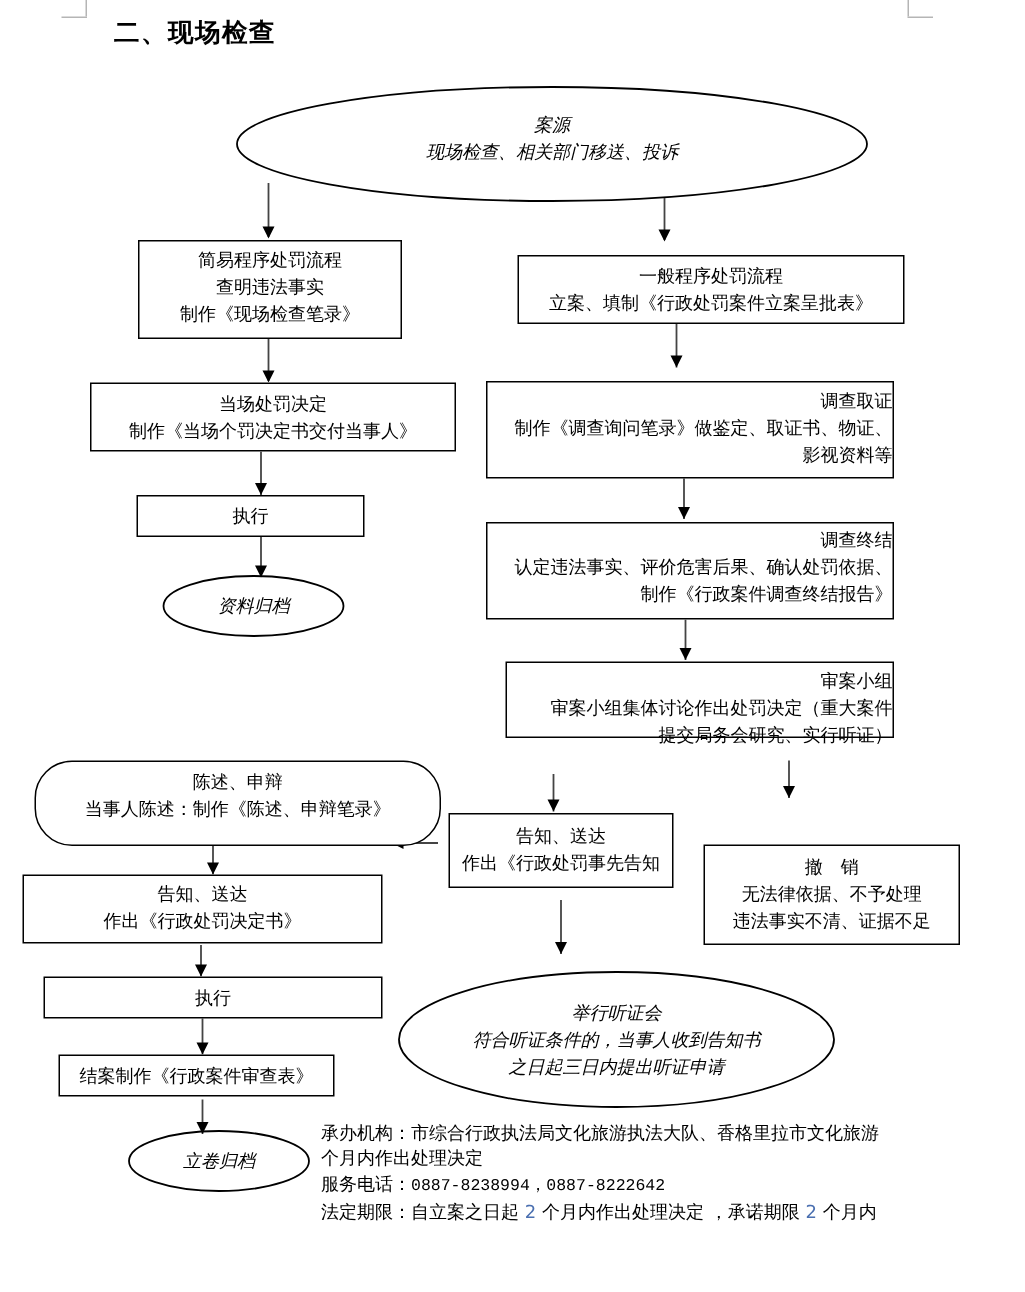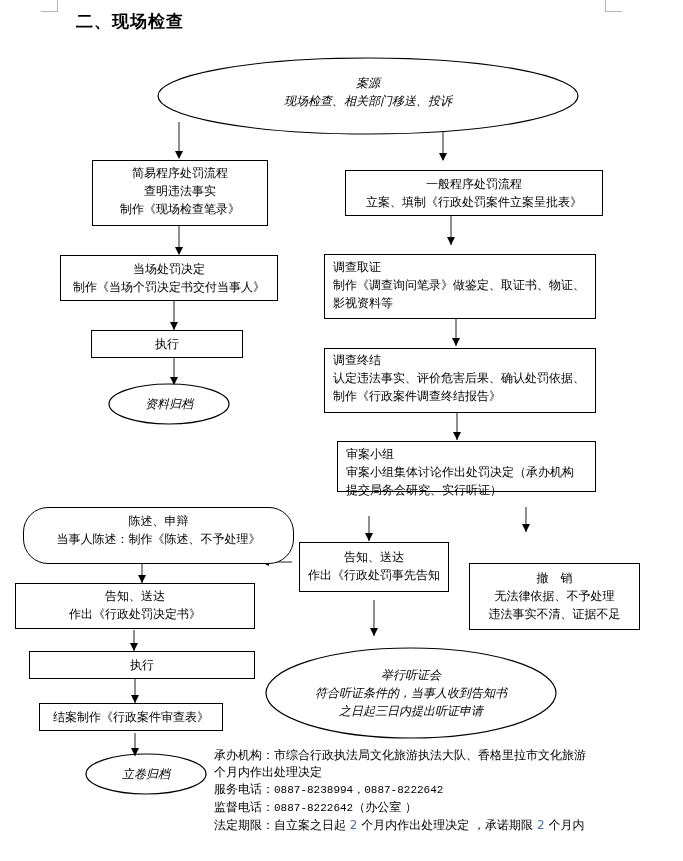--- a/index.html
+++ b/index.html
@@ -2,21 +2,21 @@
 <html><head>
 <meta charset="utf-8">
 <style>
   html, body { margin:0; padding:0; background:#ffffff; }
   body { width:683px; height:861px; position:relative; overflow:hidden;
          font-family:"DejaVu Sans", "Liberation Sans", sans-serif; color:#000; }
   .abs { position:absolute; }
   .box { position:absolute; border:1.3px solid #000; box-sizing:border-box; background:#fff;
          font-size:12px; line-height:18px; }
   .c { text-align:center; }
-  .l { text-align:left; padding-left:8px; }
+  .l { text-align:right; padding-left:8px; }
   .line { display:block; white-space:nowrap; }
   .title { left:76px; top:10px; font-size:17px; font-weight:bold; letter-spacing:1px; }
   .crop { position:absolute; background:#b5b5b5; }
   svg.connectors { position:absolute; left:0; top:0; width:683px; height:861px; pointer-events:none; }
   .ellipse-text { position:absolute; text-align:center; font-size:12px; line-height:18px;font-style:italic; }
   .footer { position:absolute; left:214px; top:747px; font-size:12px; line-height:17px; width:420px; }
   .footer .mono { font-family:Liberation Mono, monospace; font-size:11px; }
   .footer .hl { color:#4a6fb0; }
 </style>
 </head>
@@ -105,21 +105,21 @@
   <span class="line">简易程序处罚流程</span>
   <span class="line">查明违法事实</span>
   <span class="line">制作《现场检查笔录》</span>
 </div>
 
 <div class="box c" style="left:331px; top:170px; width:258px; height:46px; padding-top:4px;margin-left:14px;">
   <span class="line">一般程序处罚流程</span>
   <span class="line">立案、填制《行政处罚案件立案呈批表》</span>
 </div>
 
-<div class="box c" style="left:60px; top:255px; width:218px; height:46px; padding-top:4px;">
+<div class="box c" style="left:60px; top:255px; width:244px; height:46px; padding-top:4px;">
   <span class="line">当场处罚决定</span>
   <span class="line">制作《当场个罚决定书交付当事人》</span>
 </div>
 
 <div class="box c" style="left:91px; top:330px; width:152px; height:28px; line-height:26px;">
   <span>执行</span>
 </div>
 
 <div class="ellipse-text" style="left:119px; top:395px; width:100px;">
   <span>资料归档</span>
@@ -132,27 +132,27 @@
 </div>
 
 <div class="box l" style="left:324px; top:348px; width:272px; height:65px; padding-top:3px;font-family:Liberation Mono, monospace;">
   <span class="line">调查终结</span>
   <span class="line">认定违法事实、评价危害后果、确认处罚依据、</span>
   <span class="line">制作《行政案件调查终结报告》</span>
 </div>
 
 <div class="box l" style="left:337px; top:441px; width:259px; height:51px; padding-top:3px;">
   <span class="line">审案小组</span>
-  <span class="line">审案小组集体讨论作出处罚决定（承办机构</span>
+  <span class="line">审案小组集体讨论作出处罚决定（重大案件</span>
   <span class="line">提交局务会研究、实行听证）</span>
 </div>
 
 <div class="box c" style="left:23px; top:507px; width:271px; height:57px; padding-top:4px;border-radius:25px;">
   <span class="line">陈述、申辩</span>
-  <span class="line">当事人陈述：制作《陈述、不予处理》</span>
+  <span class="line">当事人陈述：制作《陈述、申辩笔录》</span>
 </div>
 
 <div class="box c" style="left:299px; top:542px; width:150px; height:50px; padding-top:5px;">
   <span class="line">告知、送达</span>
   <span class="line">作出《行政处罚事先告知</span>
 </div>
 
 <div class="box c" style="left:469px; top:543px; width:171px; height:67px; padding-top:5px;margin-top:20px;">
   <span class="line">撤　销</span>
   <span class="line">无法律依据、不予处理</span>
@@ -184,22 +184,19 @@
 
 <div class="footer">
   <div>
     <span>承办机构：</span><span>市综合行政执法局文化旅游执法大队、香格里拉市文化旅游</span>
   </div>
   <div>个月内作出处理决定</div>
   <div>
     <span>服务电话：</span><span class="mono">0887-8238994，0887-8222642</span>
   </div>
   <div>
-    <span>监督电话：</span><span class="mono">0887-8222642</span><span>（办公室 ）</span>
-  </div>
-  <div>
     <span>法定期限：</span><span>自立案之日起</span>
     <span class="hl">2</span>
     <span>个月内作出处理决定 ，承诺期限</span>
     <span class="hl">2</span>
     <span>个月内</span>
   </div>
 </div>
 
 </body></html>

